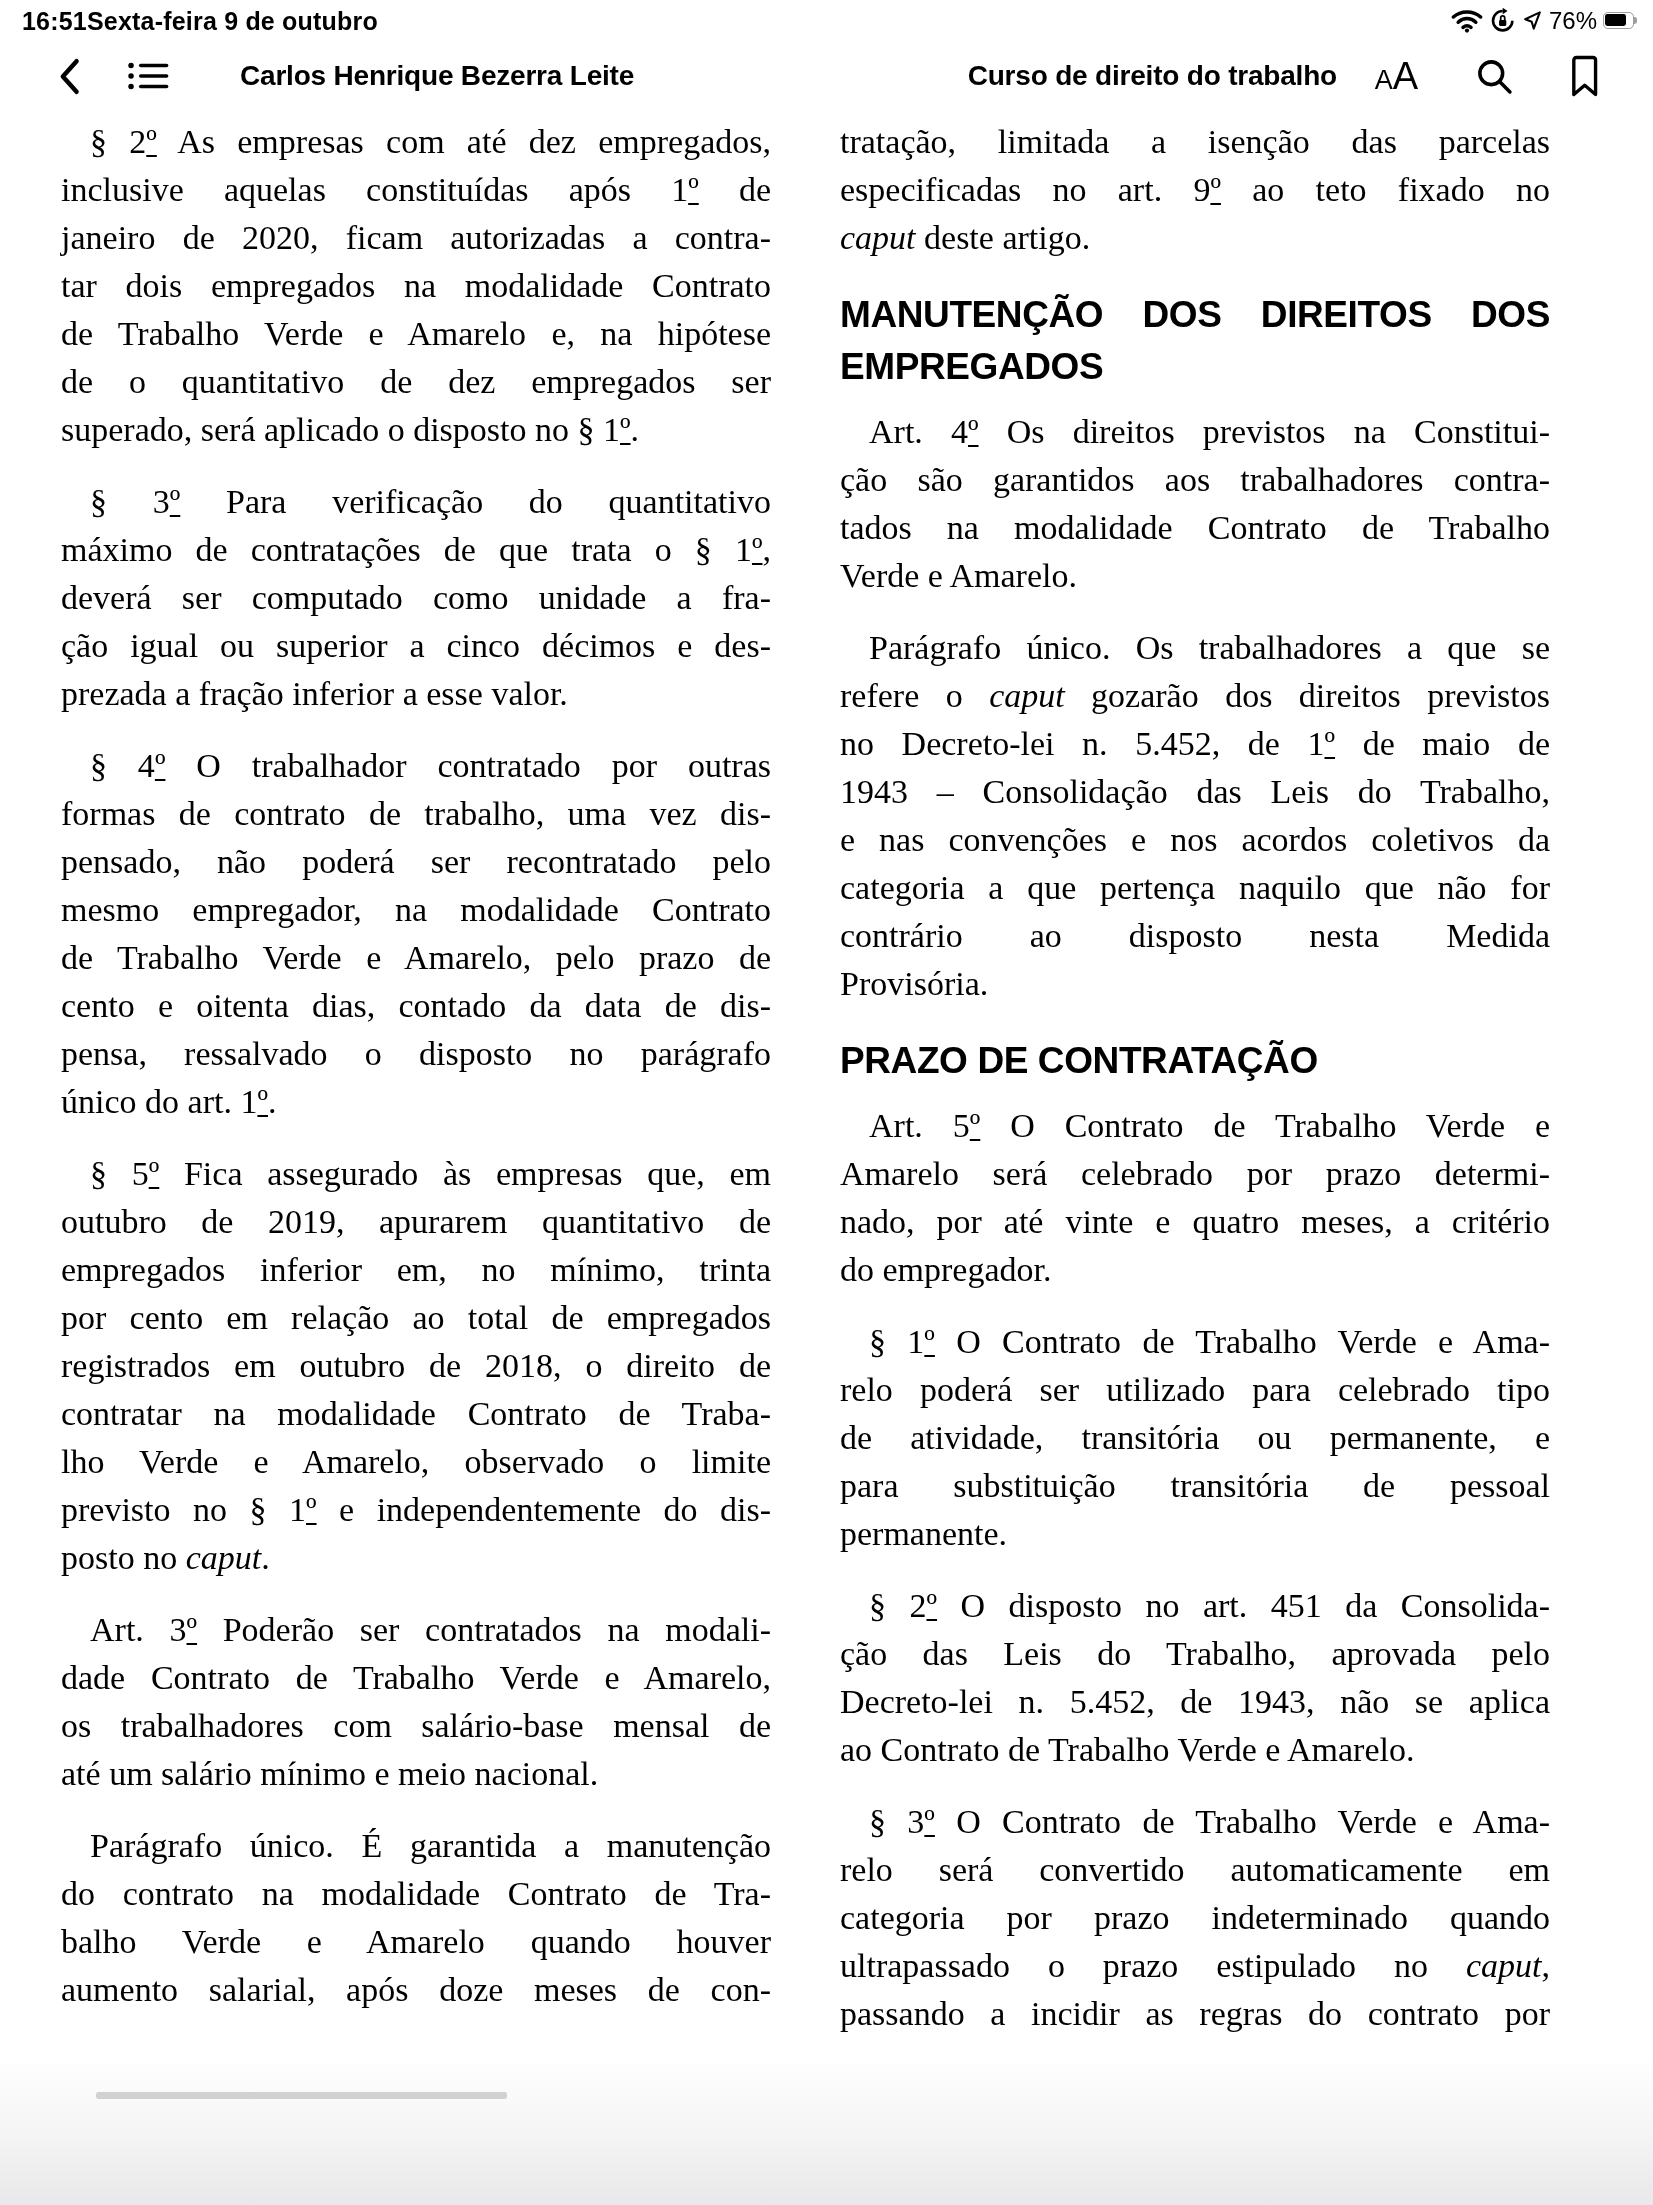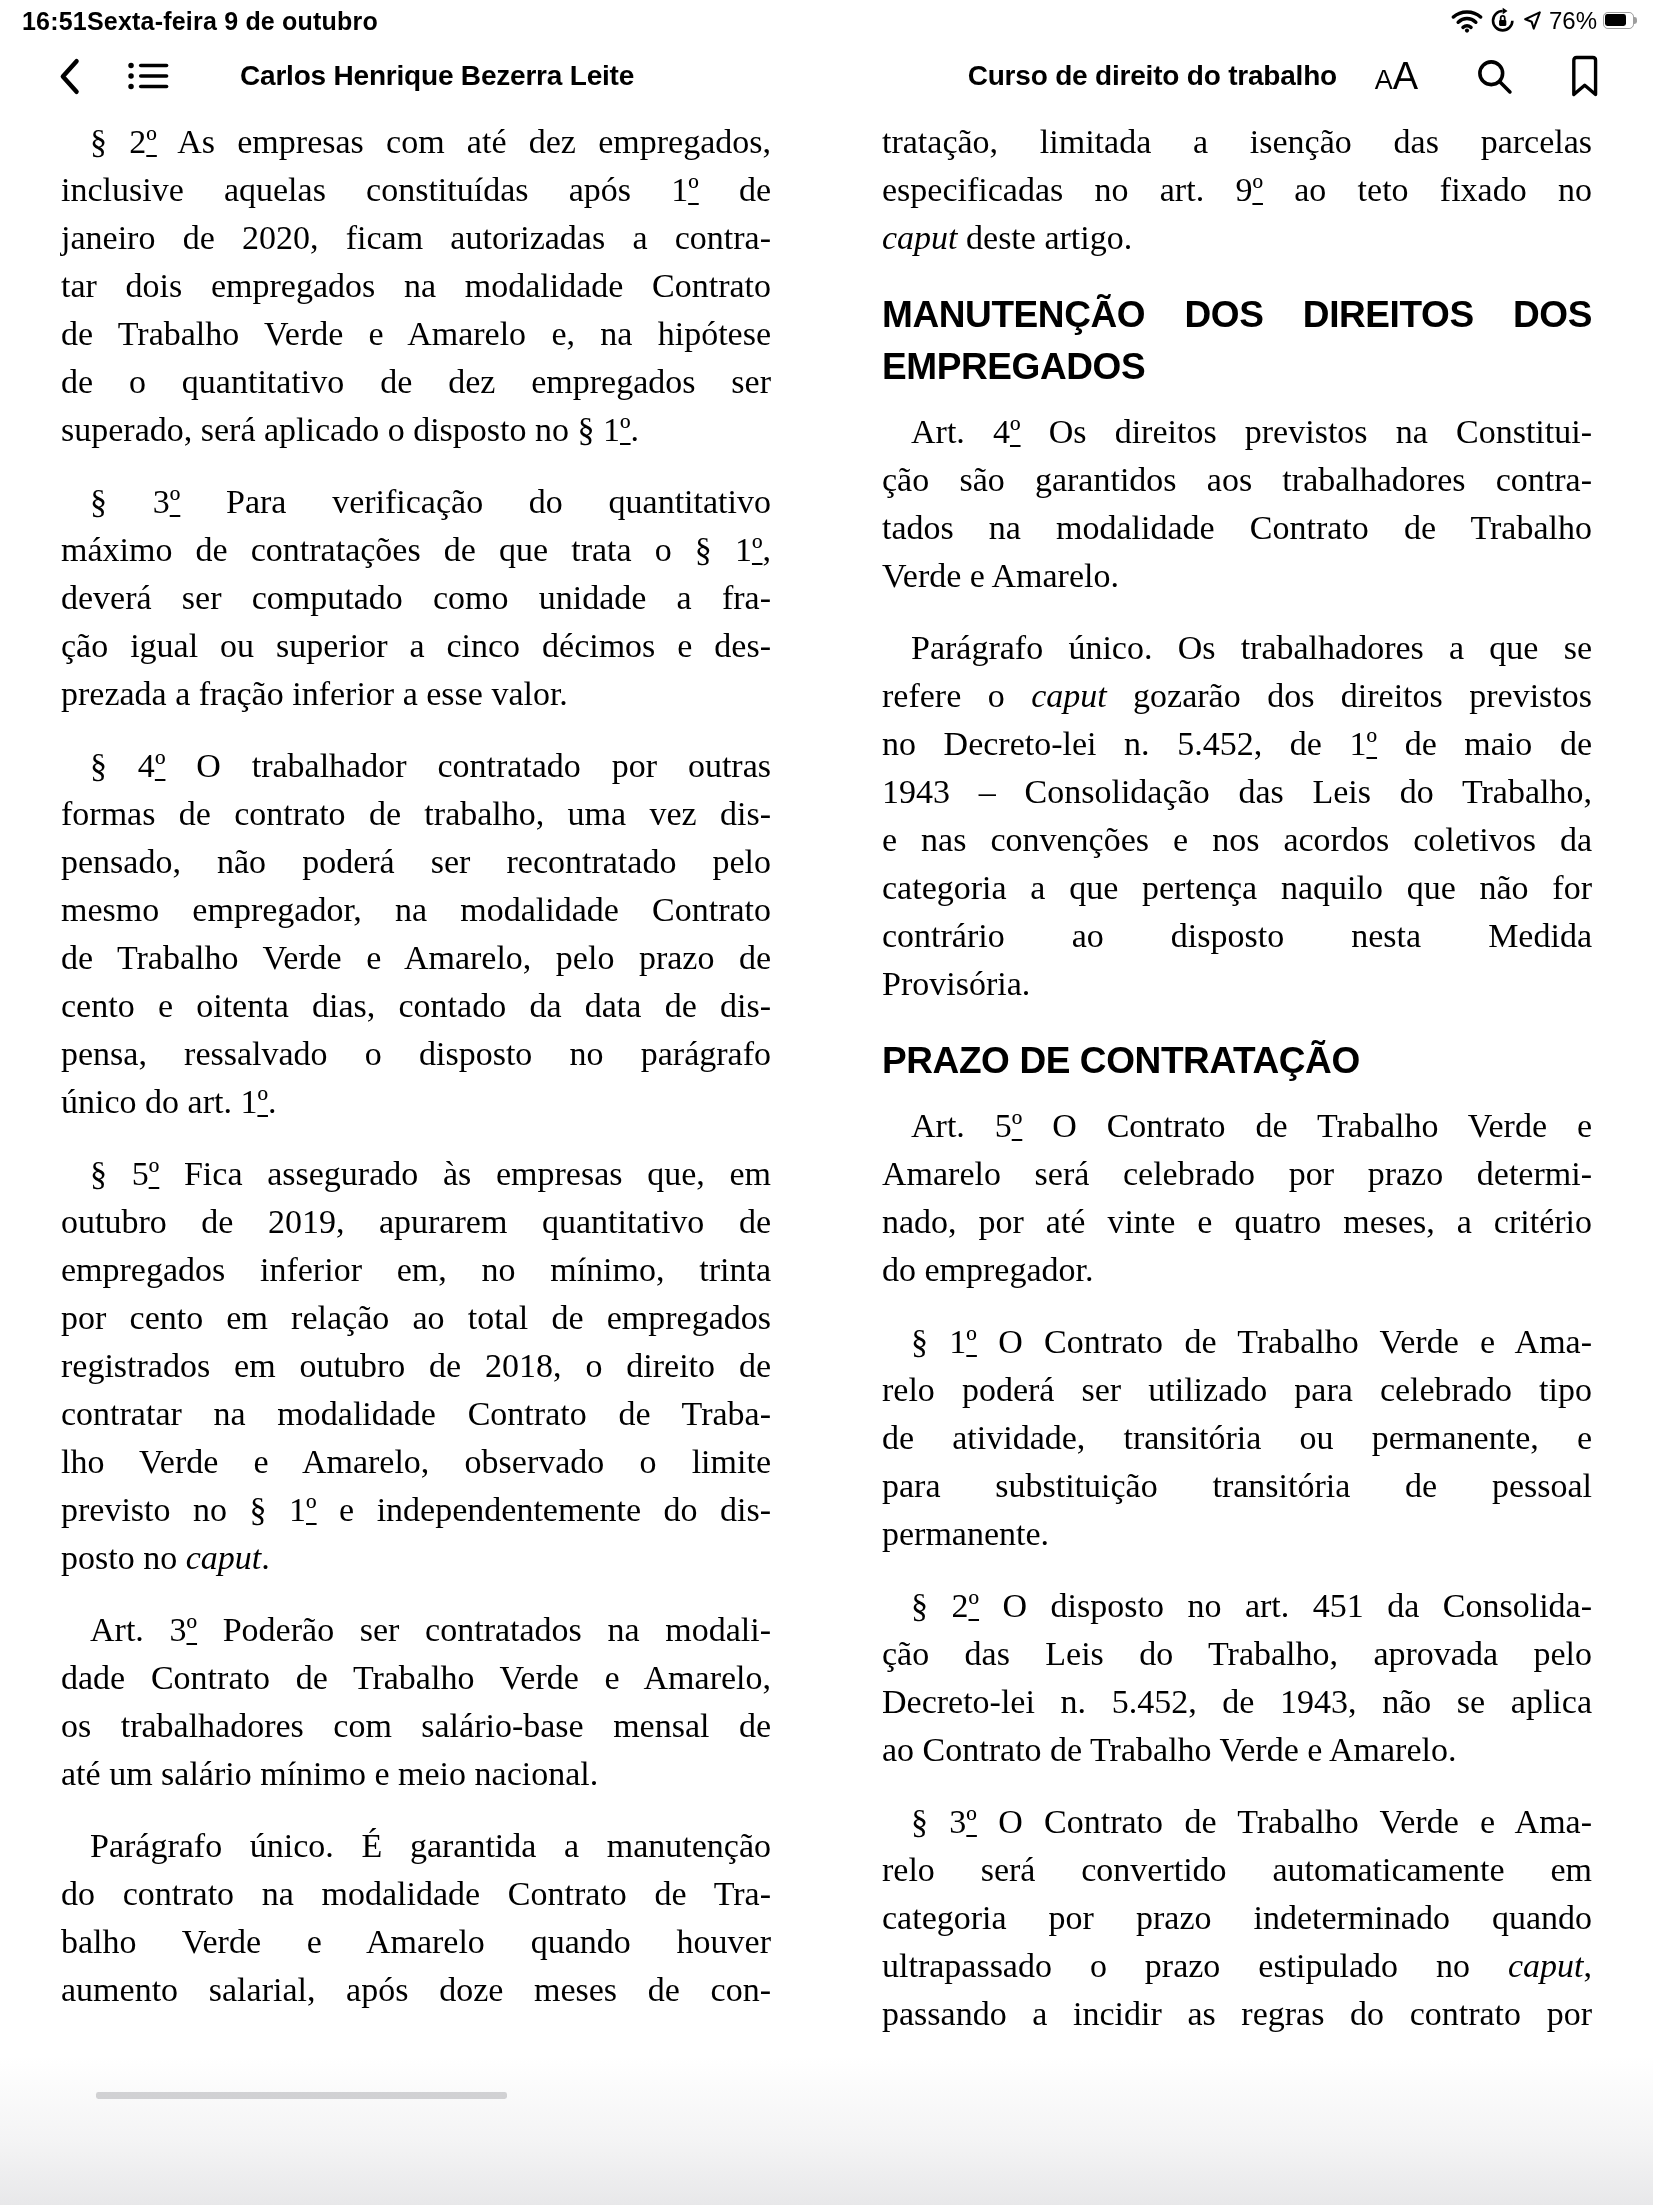--- a/index.html
+++ b/index.html
@@ -27,21 +27,21 @@
   .book-title { position:absolute; right:316px; top:9.7px; font-size:28px; font-weight:700; letter-spacing:-0.2px; }
   .aa-btn { right:228px; width:57px; }
   .aa-btn .a-small { font-size:27px; font-weight:500; line-height:1; }
   .aa-btn .a-big { font-size:38px; font-weight:500; line-height:1; }
   .search-btn { right:136px; width:45px; }
   .bookmark-btn { right:50px; width:36px; }
 
   
   .page-text {
     position:absolute; top:118px; left:61px;
-    display:flex; gap:111px;
+    display:flex; gap:69px;
   }
   .col { width:710px; }
   .block + .block { margin-top:24px; }
   .block.heading { margin-top:27.4px; }
   .block.heading + .block { margin-top:14.5px; }
   .line {
     font-family:"Liberation Serif", serif;
     font-size:34px; line-height:48px;
     text-align:justify; text-align-last:justify;
     white-space:normal;

